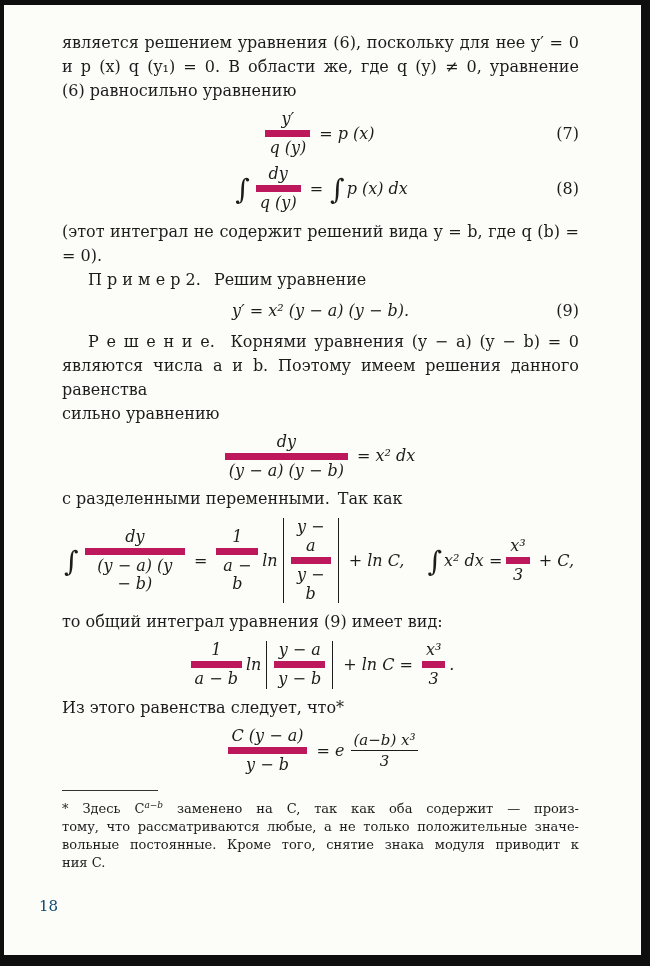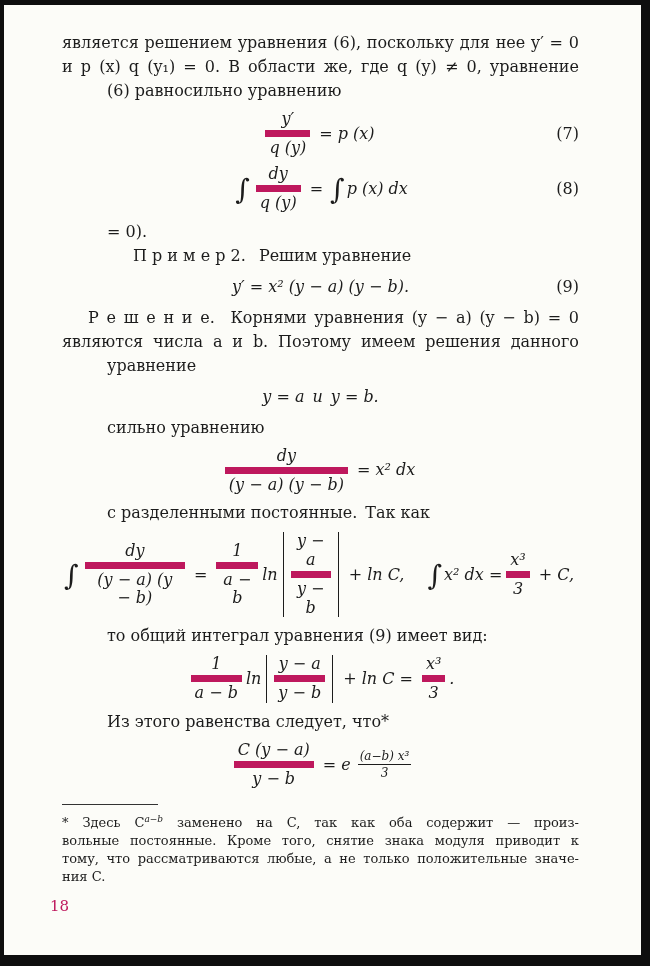--- a/index.html
+++ b/index.html
@@ -11,49 +11,49 @@
     width:100%; height:100%; background:#fcfcf8; position:relative; overflow:hidden;
     box-sizing:border-box;
   }
   .content {
     padding:26px 62px 0 58px;
     font-family:"DejaVu Serif","Liberation Serif",serif;
     font-size:16px; line-height:24px; color:#1c1c1c;
   }
   .para { margin:0; }
   .jline { display:block; text-align:justify; text-align-last:justify; }
-  .lline { display:block;margin-left:45px; }
+  .lline { display:block; }
   .ind { text-indent:26px; }
 
   .eq { position:relative; display:flex; justify-content:center; align-items:center;
         margin:7px 0; font-style:italic; flex-wrap:nowrap; }
   .eqtag { position:absolute; right:0; top:50%; transform:translateY(-50%); font-style:normal; }
   .frac { display:inline-block; text-align:center; vertical-align:middle; margin:0 4px; }
   .frac .num { display:block; padding:0 4px 2px; line-height:1.15; }
   .frac .den { display:block; border-top:7px solid #be185d; padding:2px 4px 0; line-height:1.15; }
   .int { font-size:28px; line-height:1; margin:0 2px; transform:translateY(1px); }
   .op  { margin:0 5px; white-space:nowrap;text-align:center; }
   .txt { white-space:nowrap; }
   .abs { display:inline-flex; align-items:center;
          border-left:1.2px solid #1c1c1c; border-right:1.2px solid #1c1c1c;
          padding:0 3px; margin:0 5px; }
   .gap { margin-left:18px; }
-  .supfrac { display:inline-block; text-align:center; font-size:12px; line-height:1.2;
+  .supfrac { display:inline-block; text-align:center; font-size:15px; line-height:1.2;
              vertical-align:15px; margin-left:2px; }
   .supfrac .num { display:block; padding:0 2px 1px; }
   .supfrac .den { display:block; border-top:1px solid #1c1c1c; padding:1px 2px 0; }
 
   .footrule { width:96px; border-top:1px solid #333; margin:16px 0 9px; }
   .footnote { font-size:13px; line-height:18px; }
   .fline { display:block; }
   .fjust { text-align:justify; text-align-last:justify; }
   sup { font-size:9px; line-height:0;font-style:italic; }
 
-  .pagenum { position:absolute; left:46px; bottom:40px; font-size:15px;
-             font-family:"DejaVu Serif","Liberation Serif",serif; color:#be185d; }
+  .pagenum { position:absolute; left:35px; bottom:40px; font-size:15px;
+             font-family:"DejaVu Serif","Liberation Serif",serif; color:#0c4a6e; }
 </style>
 </head>
 <body>
 
 <div class="frame">
   <div class="sheet">
     <div class="content">
 
       <p class="para">
         <span class="jline">является решением уравнения (6), поскольку для нее y′ = 0</span>
@@ -77,56 +77,54 @@
           <span class="num">dy</span>
           <span class="den">q (y)</span>
         </span>
         <span class="op">=</span>
         <span class="int">∫</span>
         <span class="txt">p (x) dx</span>
         <span class="eqtag">(8)</span>
       </div>
 
       <p class="para">
+        <span class="jline">(этот интеграл не содержит решений вида y = b, где q (b) =</span>
         <span class="lline">= 0).</span>
       </p>
 
       <p class="para">
         <span class="lline ind">П р и м е р  2.  Решим уравнение</span>
       </p>
 
       <div class="eq">
         <span class="txt">y′ = x² (y − a) (y − b).</span>
         <span class="eqtag">(9)</span>
       </div>
 
       <p class="para">
         <span class="jline ind">Р е ш е н и е.  Корнями уравнения (y − a) (y − b) = 0</span>
         <span class="jline">являются числа a и b. Поэтому имеем решения данного</span>
-        <span class="lline">уравнение</span>
-      </p>
-
-      <div class="eq">
-        <span class="txt">y = a и y = b.</span>
-      </div>
+        <span class="lline">равенства</span>
+      </p>
+
 
       <p class="para">
         <span class="lline">сильно уравнению</span>
       </p>
 
       <div class="eq">
         <span class="frac">
           <span class="num">dy</span>
           <span class="den">(y − a) (y − b)</span>
         </span>
         <span class="op">= x² dx</span>
       </div>
 
       <p class="para">
-        <span class="lline">с разделенными постоянные. Так как</span>
+        <span class="lline">с разделенными переменными. Так как</span>
       </p>
 
       <div class="eq">
         <span class="int">∫</span>
         <span class="frac">
           <span class="num">dy</span>
           <span class="den">(y − a) (y − b)</span>
         </span>
         <span class="op">=</span>
         <span class="frac">
@@ -187,22 +185,22 @@
         <span class="supfrac">
           <span class="num">(a−b) x³</span>
           <span class="den">3</span>
         </span>
       </div>
 
       <div class="footrule"></div>
 
       <div class="footnote">
         <span class="fline fjust"><span>* Здесь C</span><sup>a−b</sup><span> заменено на C, так как оба содержит — произ-</span></span>
+        <span class="fline fjust">тому, что рассматриваются любые, а не только положительные значе-</span>
         <span class="fline fjust">вольные постоянные. Кроме того, снятие знака модуля приводит к</span>
-        <span class="fline fjust">тому, что рассматриваются любые, а не только положительные значе-</span>
         <span class="fline">ния C.</span>
       </div>
 
     </div>
 
     <div class="pagenum">18</div>
   </div>
 </div>
 
 </body></html>

